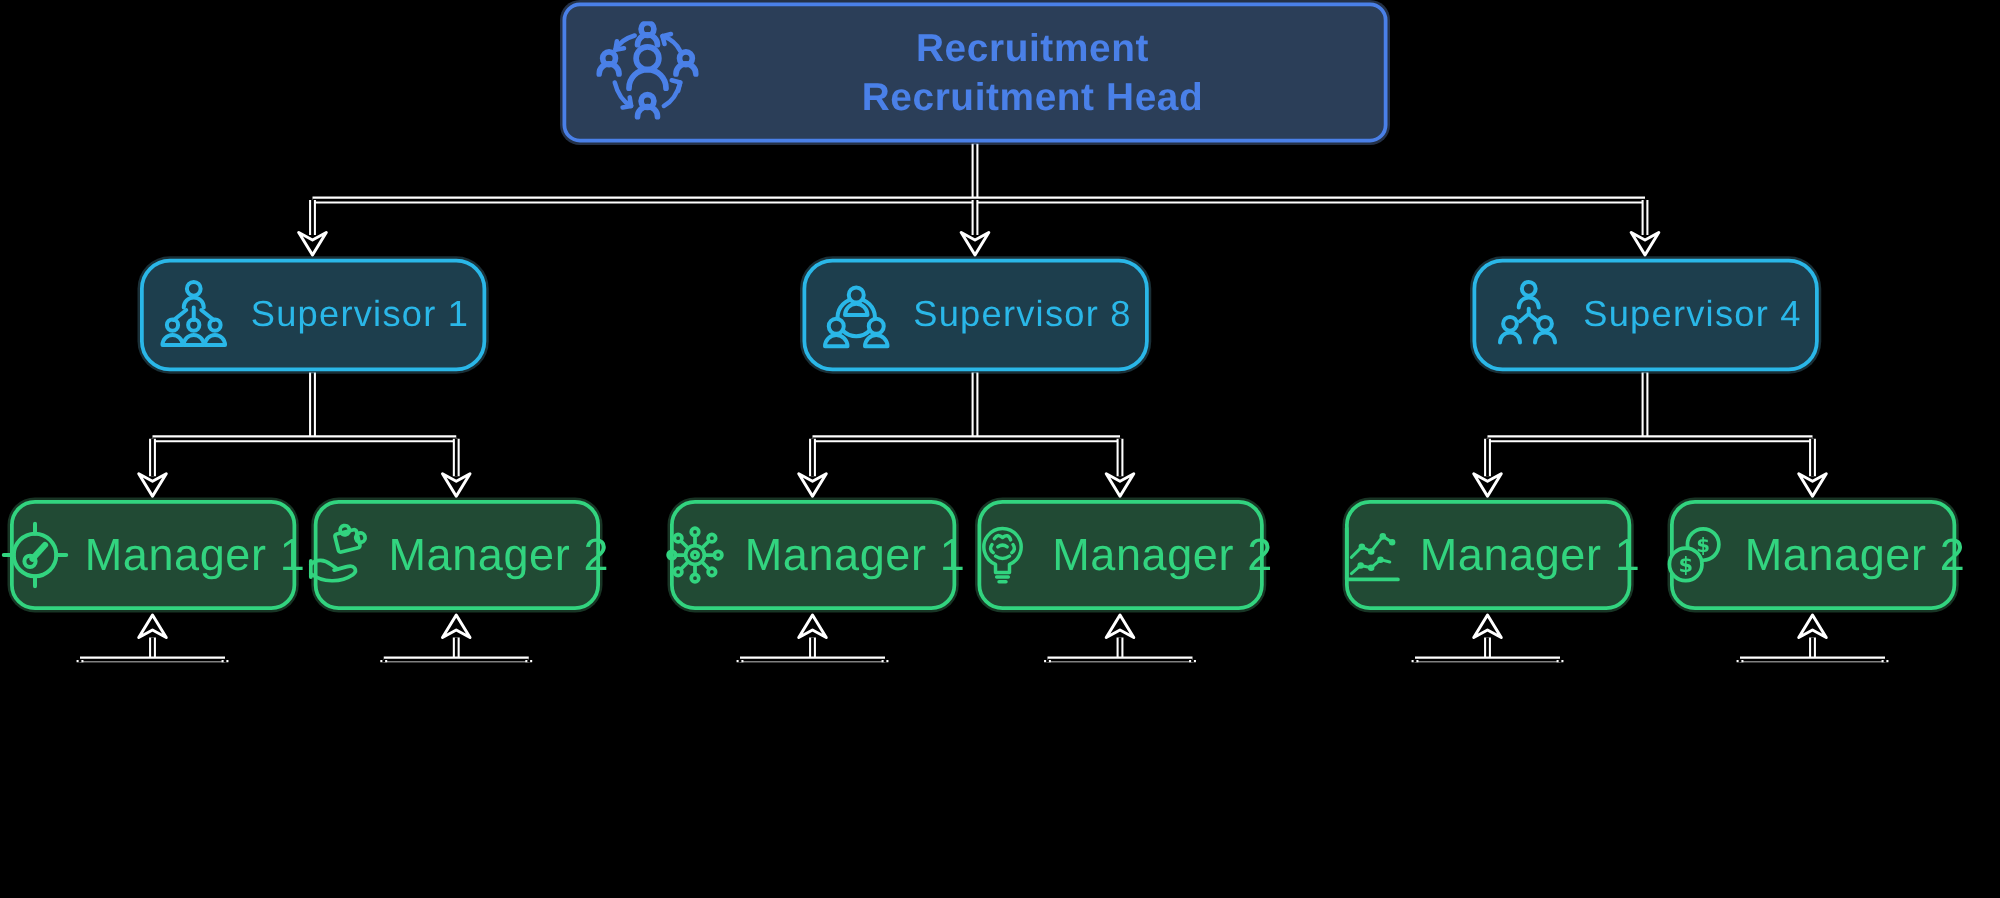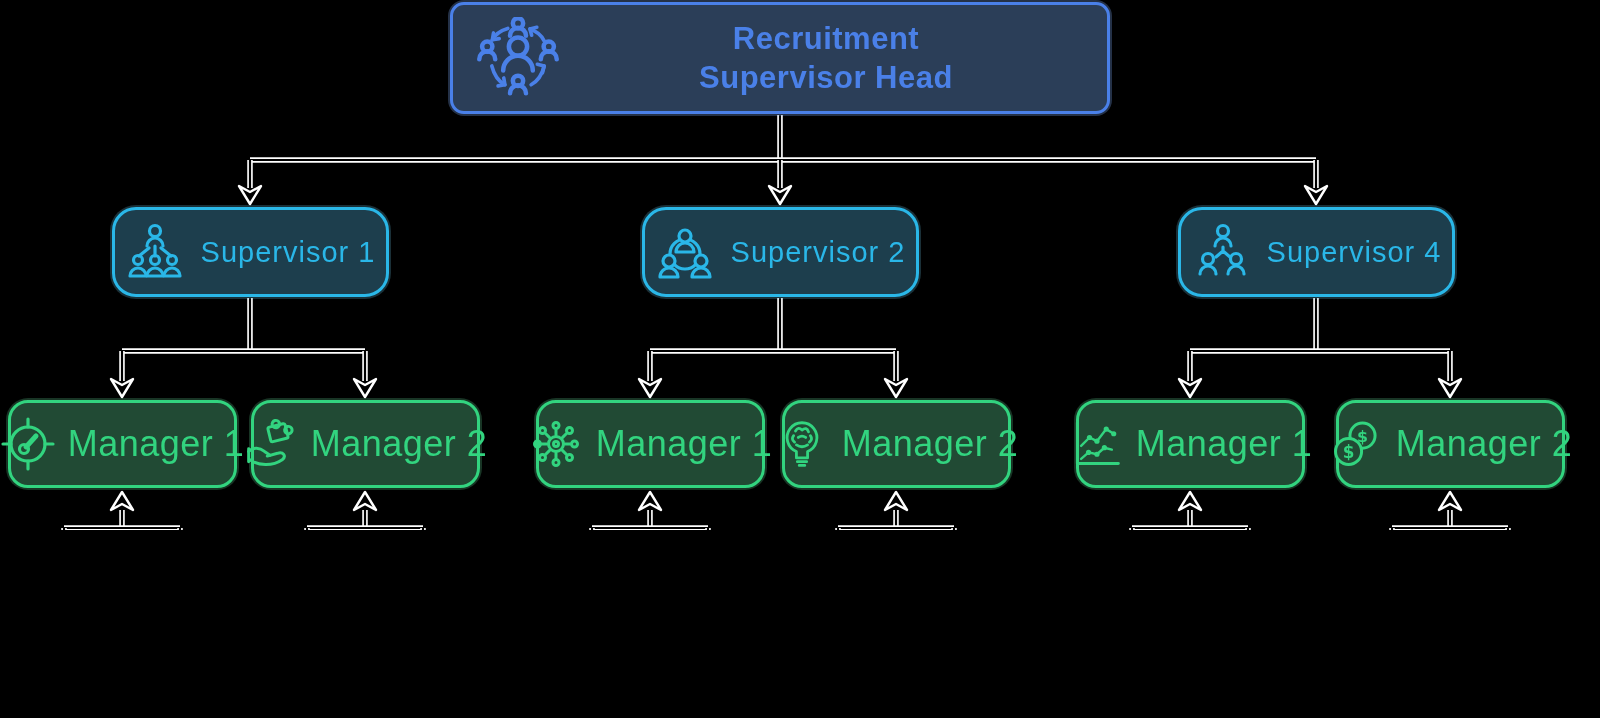--- a/index.html
+++ b/index.html
@@ -186,21 +186,21 @@
         <path d="M59 21 Q55.5 13.5 46.5 10.5"></path>
           <path d="M46.5 10.5 l6 -1.5 M46.5 10.5 l1.5 5.5"></path>
         <path d="M13 43 Q16 55 24.5 59.5"></path>
           <path d="M24.5 59.5 l-6 1 M24.5 59.5 l-1 -6"></path>
         <path d="M47.5 59.5 Q56 55 59 43"></path>
           <path d="M59 43 l-1.5 6 M59 43 l-6 -1.5"></path>
       </g>
     </svg>
     <div class="head-label">
       <div>Recruitment</div>
-      <div>Supervisor Head</div>
+      <div>Recruitment Head</div>
     </div>
   </div>
 
   <div class="node sup" style="left:112px">
     <svg class="icon" viewBox="0 0 58 58">
       <g stroke-width="3.2">
         <circle cx="29" cy="8" r="5.5"></circle>
           <path d="M21 23 A8 8 0 0 1 37 23"></path>
         <path d="M23 25 L13 33 M29 23 V33 M35 25 L45 33"></path>
         <circle cx="12" cy="37" r="4.5"></circle>
@@ -219,21 +219,21 @@
       <g stroke-width="3.2">
         <circle cx="29" cy="31" r="15"></circle>
         <circle class="mask" cx="29" cy="13" r="6"></circle>
           <path class="mask" d="M20 29 A9 9 0 0 1 38 29 Z"></path>
         <circle class="mask" cx="13" cy="38" r="6"></circle>
           <path class="mask" d="M4 54 A9 9 0 0 1 22 54 Z"></path>
         <circle class="mask" cx="45" cy="38" r="6"></circle>
           <path class="mask" d="M36 54 A9 9 0 0 1 54 54 Z"></path>
       </g>
     </svg>
-    <div class="label">Supervisor 2</div>
+    <div class="label">Supervisor 8</div>
   </div>
 
   <div class="node sup" style="left:1178px">
     <svg class="icon" viewBox="0 0 58 58">
       <g stroke-width="3.2">
         <circle cx="31" cy="8" r="5.5"></circle>
           <path d="M23 23 A8 8 0 0 1 39 23"></path>
         <path d="M31 24 V28 M31 28 L24 34 M31 28 L38 34"></path>
         <circle cx="16" cy="36" r="5.5"></circle>
           <path d="M8 51 A8 8 0 0 1 24 51"></path>

